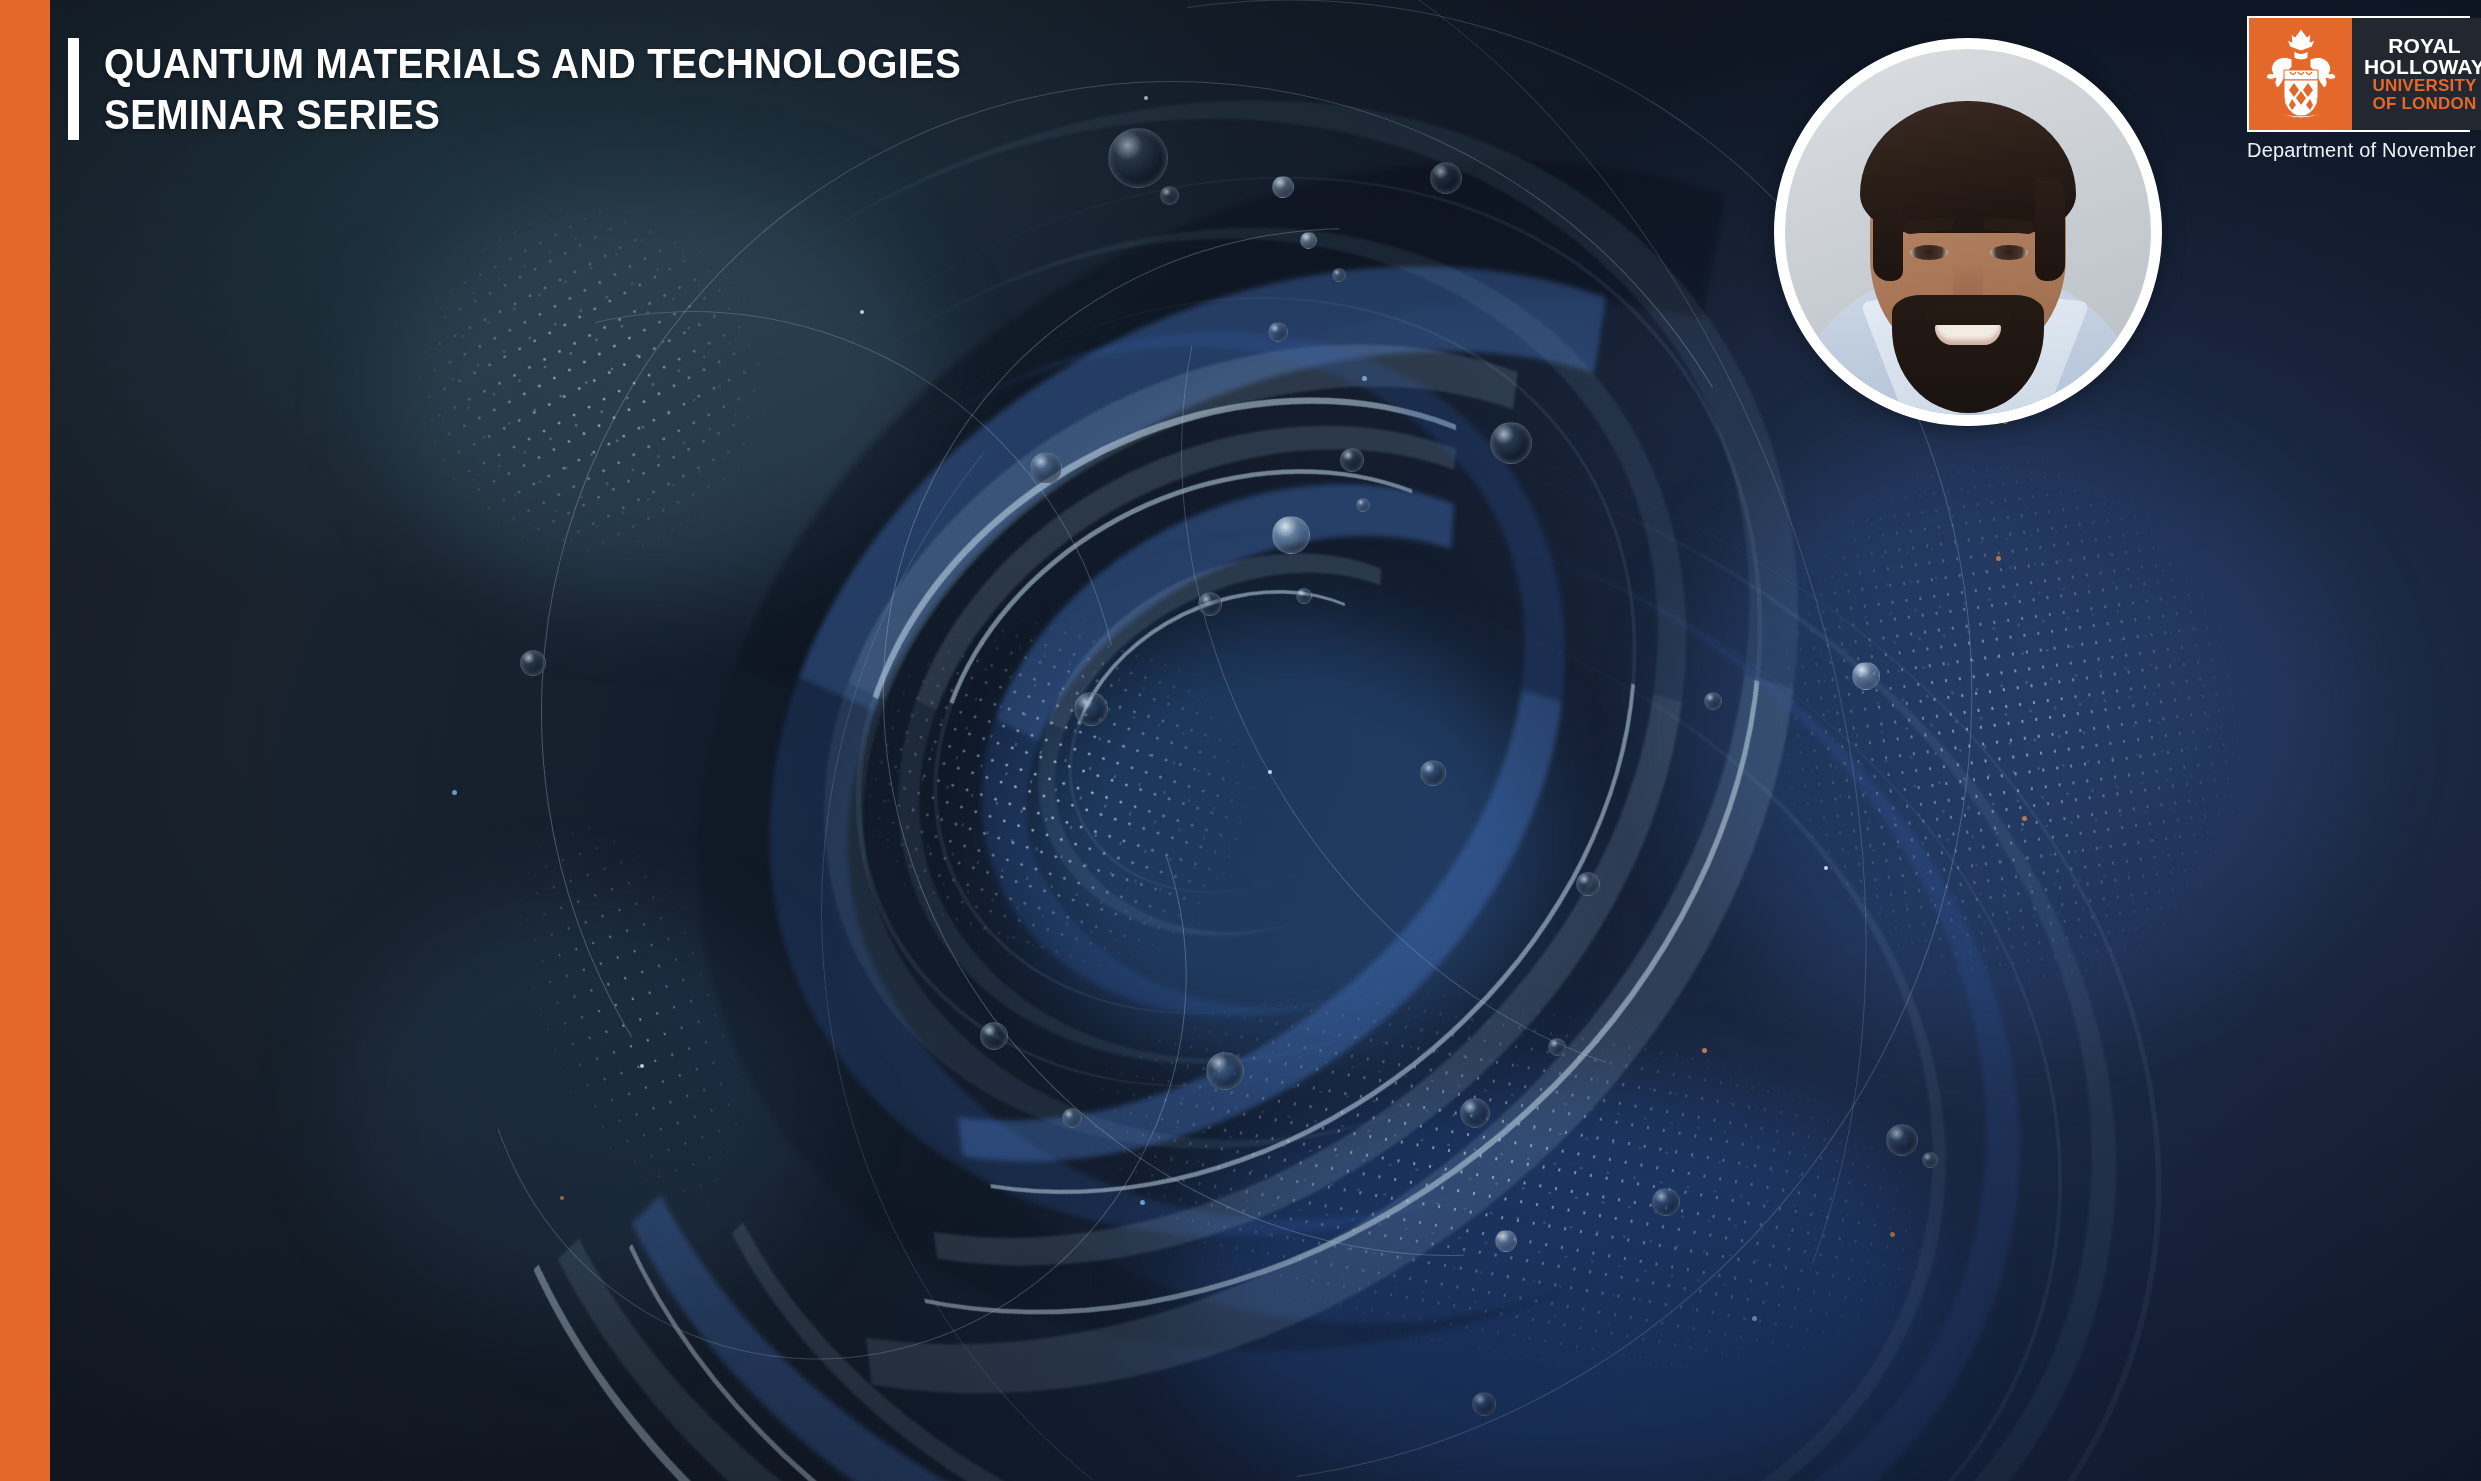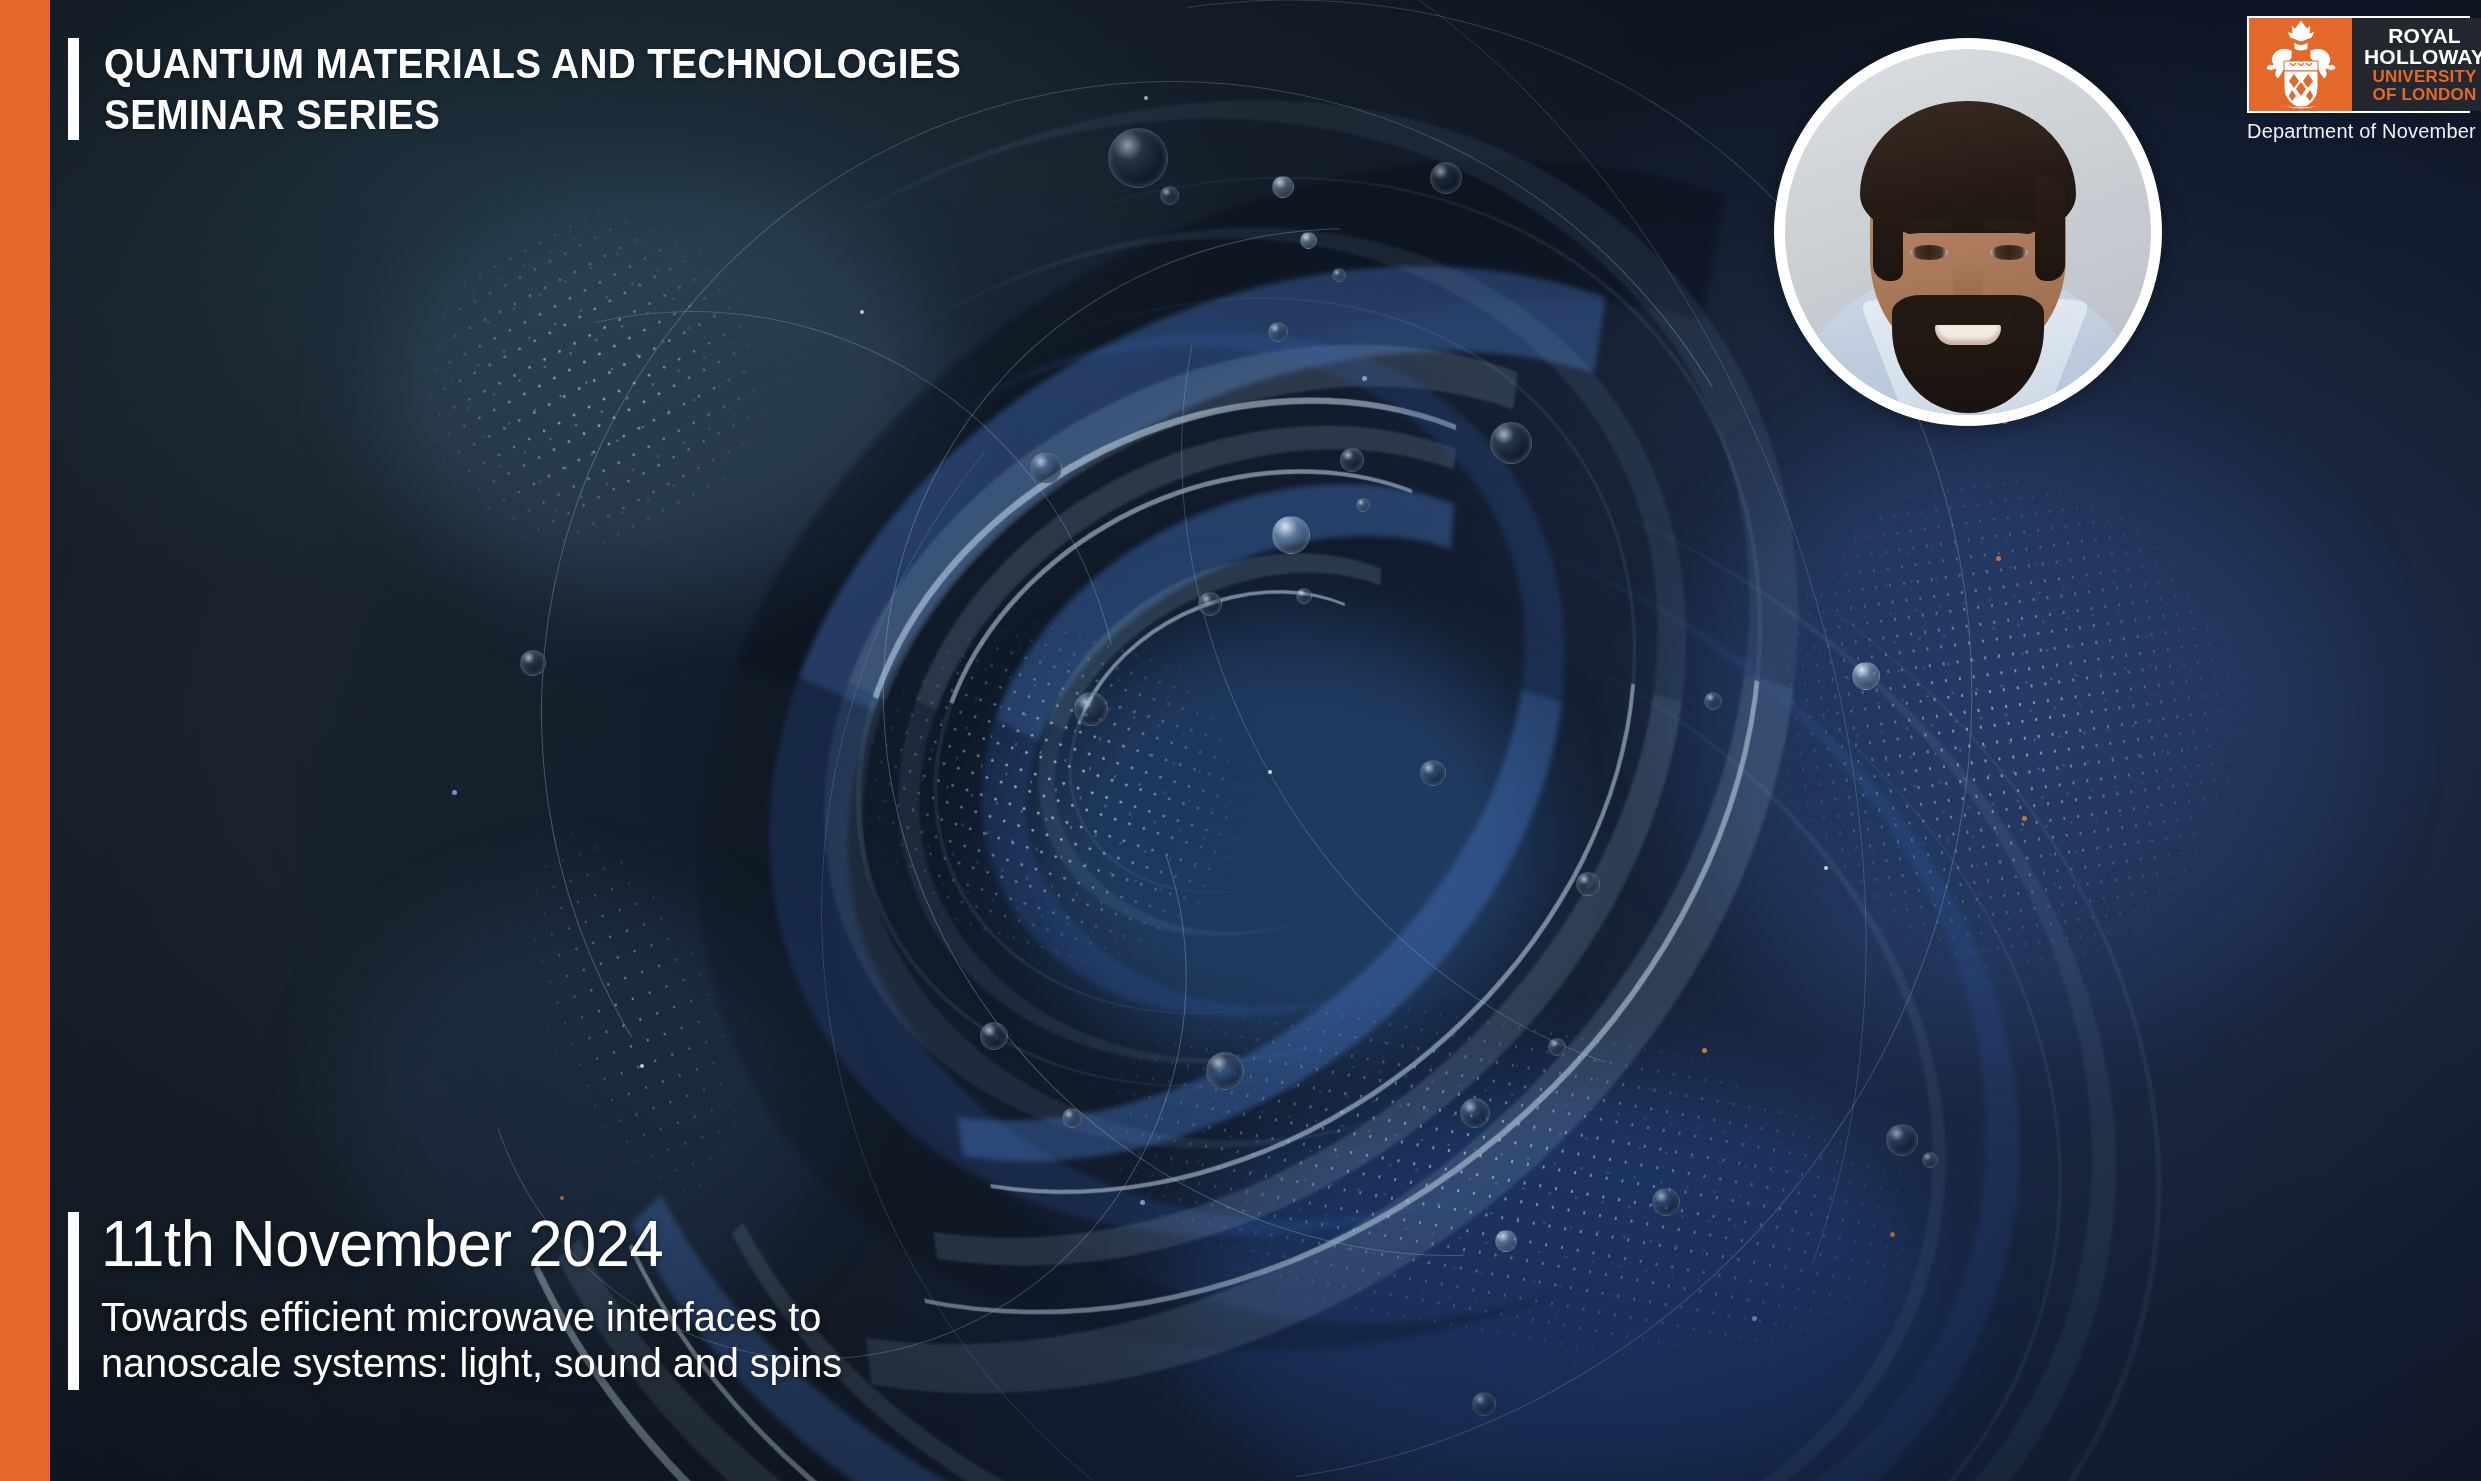--- a/index.html
+++ b/index.html
@@ -288,21 +288,21 @@
   
   .logo-block {
     position: absolute;
     left: 2247px; top: 16px;
     width: 223px;
     z-index: 30;
     text-align: center;
   }
   .logo-box {
     display: flex;
-    width: 223px; height: 97px;
+    width: 223px; height: 116px;
     border: 2px solid #ffffff;
     box-sizing: border-box;
     background: #1d4ed8;
   }
   .logo-crest {
     width: 103px;
     background: #e4682a;
     position: relative;
     flex: 0 0 103px;
   }
@@ -591,24 +591,14 @@
       <div class="logo-words">
         <div class="lw1">ROYAL</div>
         <div class="lw2">HOLLOWAY</div>
         <div class="lw3">UNIVERSITY</div>
         <div class="lw4">OF LONDON</div>
       </div>
     </div>
     <div class="logo-dept">Department of November</div>
   </div>
 
-  <div class="footer">
-    <div class="accent"></div>
-    <div class="ftext">
-      <div class="f-date">11th November 2024</div>
-      <div class="f-talk">
-        <span>Towards efficient microwave interfaces to</span>
-        <span>nanoscale systems: light, sound and spins</span>
-      </div>
-    </div>
-  </div>
 
 </div>
 
 </body></html>

